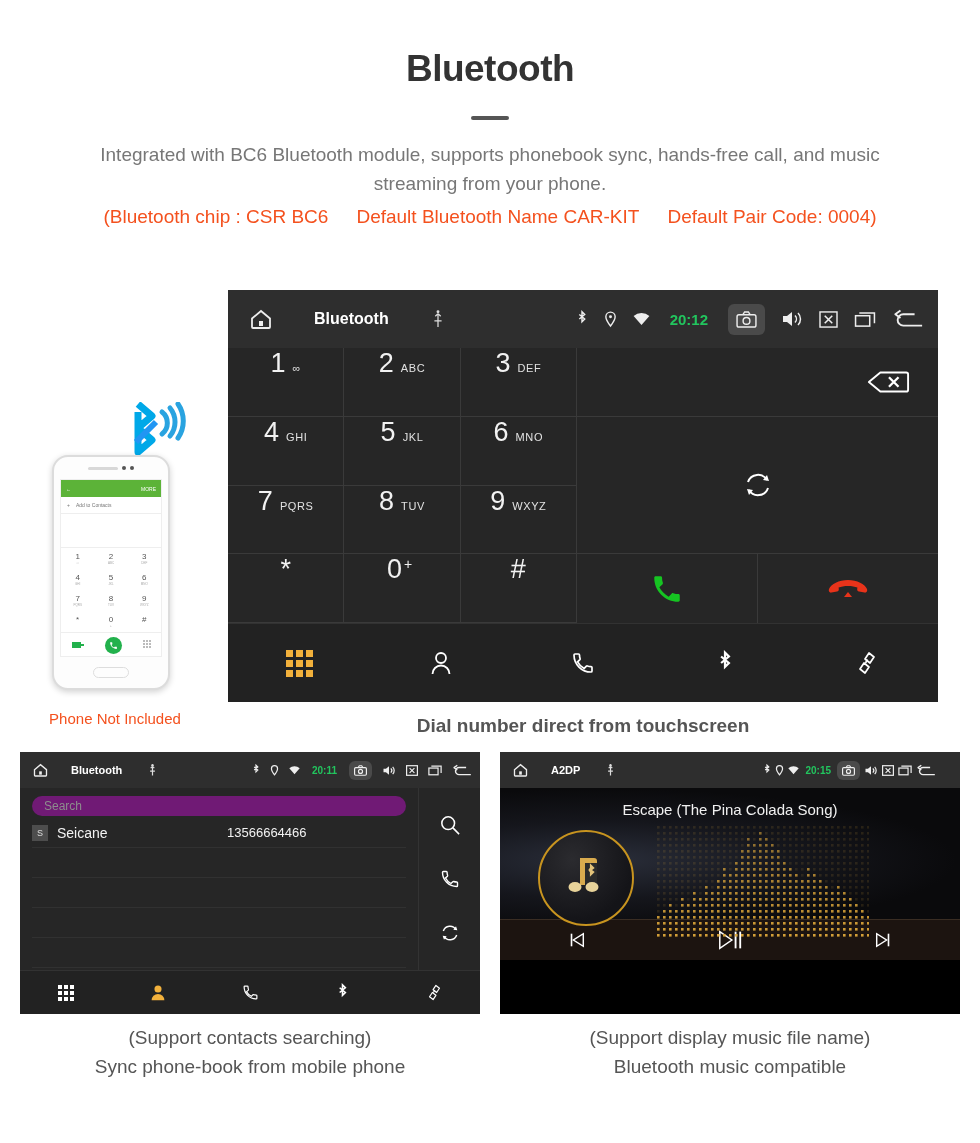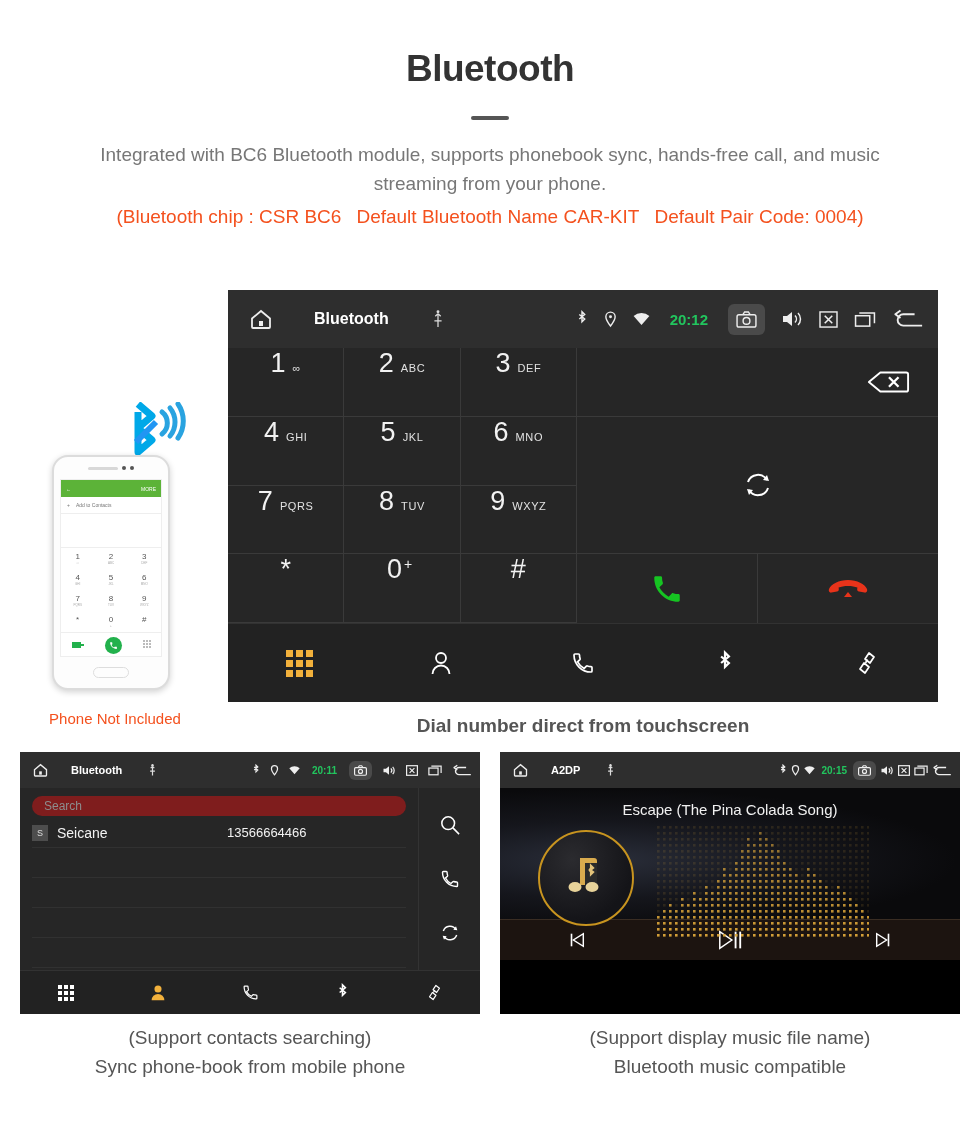--- a/index.html
+++ b/index.html
@@ -35,21 +35,21 @@
     margin: 20px auto 0;
     width: 790px;
   }
   .specs {
     text-align: center;
     font-size: 19px;
     color: #f4511e;
     margin-top: 7px;
     display: flex;
     justify-content: center;
-    gap: 15px;
+    gap: 28px;
   }
 
   
   .unit { background: #1b1b1b; position: absolute; }
   .statusbar {
     display: flex; align-items: center;
     background: #2e2e2e;
     width: 100%;
     position: relative;
   }
@@ -183,21 +183,21 @@
   #phonebook-unit .sb-title { font-size: 11px; margin-left: 22px; }
   #phonebook-unit .sb-usb { margin-left: 26px; }
   #phonebook-unit .sb-right { padding-right: 8px; gap: 10px; }
   #phonebook-unit .sb-cam { padding: 4px 5px; }
   #phonebook-unit .sb-clock { font-size: 10px; margin: 0 2px; }
 
   .pb-body { display: flex; height: 182px; }
   .pb-list { flex: 1; background: #262626; padding: 0 12px; }
   .pb-search {
     height: 20px; margin: 8px 0 2px;
-    background: #7f1d1d; border-radius: 10px;
+    background: #701a75; border-radius: 10px;
     display: flex; align-items: center; padding-left: 12px;
     color: #8d8d8d; font-size: 12px;
   }
   .pb-row {
     height: 30px; display: flex; align-items: center;
     border-bottom: 1px solid #313131;
   }
   .pb-avatar {
     width: 16px; height: 16px; background: #4d4d4d; color: #ddd;
     font-size: 9px; display: flex; align-items: center; justify-content: center;
@@ -211,21 +211,21 @@
     display: flex; flex-direction: column; align-items: center;
     justify-content: space-around; padding: 10px 0;
   }
   #phonebook-unit .bottomnav { height: 44px; }
 
   
   #a2dp-unit { left: 500px; top: 752px; width: 460px; height: 262px; background: #000; }
   #a2dp-unit .statusbar { height: 36px; padding-left: 12px; }
   #a2dp-unit .sb-title { font-size: 11px; margin-left: 22px; }
   #a2dp-unit .sb-usb { margin-left: 26px; }
-  #a2dp-unit .sb-right { padding-right: 8px; gap: 4px; }
+  #a2dp-unit .sb-right { padding-right: 24px; gap: 4px; }
   #a2dp-unit .sb-cam { padding: 4px 5px; }
   #a2dp-unit .sb-clock { font-size: 10px; margin: 0 2px; }
 
   .a2dp-stage {
     height: 131px; position: relative;
     background: radial-gradient(ellipse at 22% 55%, #2a2e3a 0%, #15161c 38%, #0a0a0c 70%),
                 linear-gradient(125deg, #1a1d26 0%, #0d0d10 45%, #2a2118 78%, #120e0a 100%);
   }
   .song-title {
     text-align: center; color: #f0f0f0; font-size: 15px;

